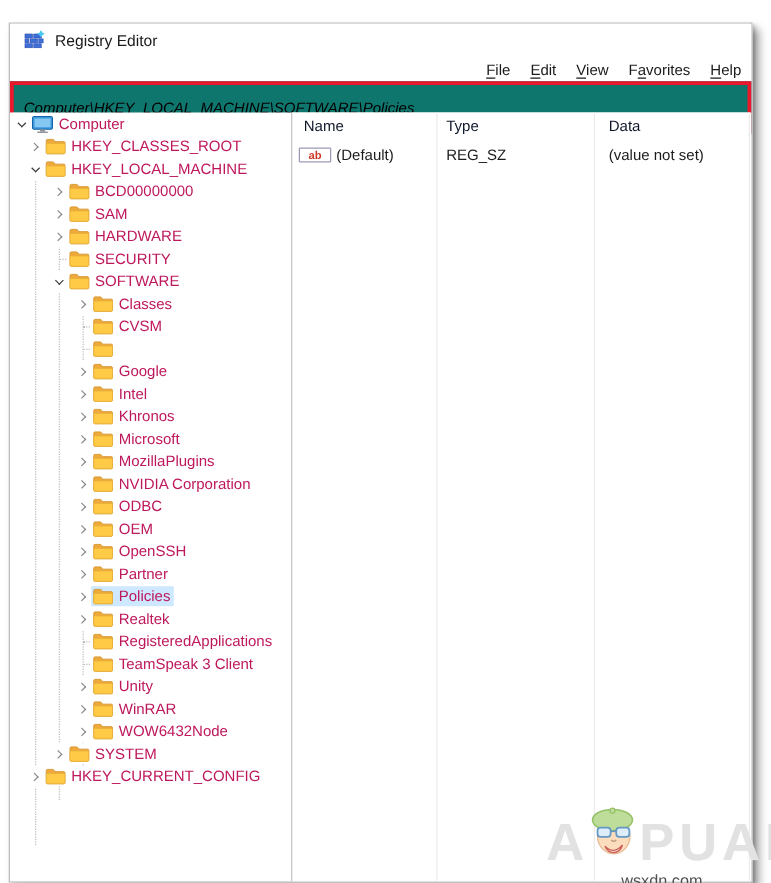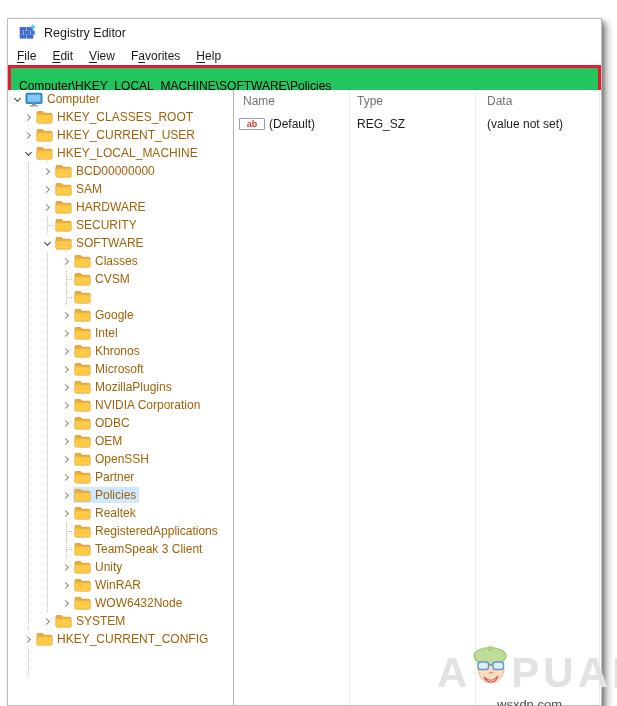--- a/index.html
+++ b/index.html
@@ -10,56 +10,56 @@
   
   .window { position:absolute; left:7px; top:6px; width:595px; height:688px;
             background:#fff; border:1px solid #bdbdbd;
             box-shadow:5px 5px 7px rgba(0,0,0,.38), 2px 2px 3px rgba(0,0,0,.22); }
 
   .titlebar { position:absolute; left:0; top:0; right:0; height:27px;
               display:flex; align-items:center; gap:8px; padding-left:11px; background:#fff; }
   .titlebar .title { font-size:12.5px; color:#1a1a1a; }
 
   .menubar { position:absolute; left:1px; top:27px; right:0; height:19px;
-             display:flex; align-items:center; background:#fff; }
+             display:flex; align-items:center; background:#fff;justify-content:flex-end; }
   .menu-item { font-size:12px; color:#1a1a1a; padding:0 8px; cursor:default; }
   .menu-item u { text-underline-offset:2px; }
 
   .addressbar { position:absolute; left:0; top:46px; right:0; height:42px;
-                background:#22c55e; display:flex; align-items:center; padding-left:8px;
-                font-size:12px; color:#000; }
+                background:#0f766e; display:flex; align-items:center; padding-left:8px;
+                font-size:12px; color:#000;font-style:italic; }
 
   .mainarea { position:absolute; left:0; top:71px; right:0; bottom:0; background:#fff; }
   .pane-sep { position:absolute; left:225px; top:0; bottom:0; width:1px; background:#b5b5b5; }
 
   
   .treepane { position:absolute; left:0; top:0; width:225px; bottom:0; overflow:hidden; }
   .guide { position:absolute; width:0; border-left:1px dotted #bfbfbf; z-index:0; }
   .g-a { left:20px; top:16px; height:570px; }
   .g-b { left:39px; top:66px; height:484px; }
   .g-c { left:58px; top:156px; height:376px; }
 
   .tree-row { position:relative; z-index:1; height:18px; display:flex; align-items:center;
-              font-size:12px; color:#a16207; white-space:nowrap; cursor:default; }
+              font-size:12px; color:#be185d; white-space:nowrap; cursor:default; }
   .lvl0 { padding-left:2px; } .lvl1 { padding-left:13px; }
   .lvl2 { padding-left:32px; } .lvl3 { padding-left:51px; }
   .chevbox { width:14px; height:18px; display:flex; align-items:center; justify-content:center; flex:0 0 14px; background:#fff; }
   .chv { width:5px; height:5px; border-right:1.4px solid #8a8a8a; border-bottom:1.4px solid #8a8a8a;
          transform:rotate(-45deg); margin-left:-2px; }
   .chv.open { border-color:#3c3c3c; transform:rotate(45deg); margin-left:0; margin-top:-2px; }
   .stubbox { width:14px; height:18px; position:relative; flex:0 0 14px; }
   .stubbox::after { content:""; position:absolute; left:7px; right:1px; top:9px; border-top:1px dotted #bfbfbf; }
   .hlwrap { display:flex; align-items:center; gap:4px; padding:1px 3px 1px 1px; background:#fff; }
   .tree-row.selected .hlwrap { background:#cde8ff; }
   .ticon { display:flex; align-items:center; }
 
   
   .rightpane { position:absolute; left:226px; top:0; right:1px; bottom:0; background:#fff; }
   .col-line { position:absolute; top:0; bottom:0; width:1px; background:#ececec; }
-  .hdr { position:absolute; top:4px; font-size:12px; color:#737373; cursor:default; }
+  .hdr { position:absolute; top:4px; font-size:12px; color:#0f172a; cursor:default; }
   .vrow { position:absolute; top:25px; left:0; right:0; height:18px; font-size:12px; color:#1c1c1c; }
   .vcell { position:absolute; top:0; height:18px; display:flex; align-items:center; }
   .ab-icon { display:inline-flex; align-items:center; justify-content:center;
              width:26px; height:12px; border:1px solid #9a9ab8; background:#fff;
              color:#cf3a2a; font-size:9px; font-weight:bold; line-height:1;
              border-radius:1px; margin-right:4px; }
 
   
   .watermark { position:absolute; left:437px; top:633px; display:flex; align-items:flex-end;
                z-index:6; pointer-events:none; }
@@ -135,34 +135,20 @@
                 <svg width="17" height="14" viewBox="0 0 17 14">
                   <path d="M1 2.6 Q1 1.5 2 1.5 L6.1 1.5 Q6.9 1.5 7.3 2.2 L8 3.3 L15 3.3 Q16 3.3 16 4.3 L16 12 Q16 13 15 13 L2 13 Q1 13 1 12 Z" fill="#eda93c" stroke="#d69428" stroke-width="0.7"></path>
                   <path d="M1 4.8 L16 4.8 L16 12 Q16 13 15 13 L2 13 Q1 13 1 12 Z" fill="#ffca45" stroke="#e8b13a" stroke-width="0.6"></path>
                 </svg>
               </span>
               <span>HKEY_CLASSES_ROOT</span>
             </span>
           </div>
           <div class="tree-row lvl1">
             <div class="chevbox">
-              <span class="chv"></span>
-            </div>
-            <span class="hlwrap">
-              <span class="ticon">
-                <svg width="17" height="14" viewBox="0 0 17 14">
-                  <path d="M1 2.6 Q1 1.5 2 1.5 L6.1 1.5 Q6.9 1.5 7.3 2.2 L8 3.3 L15 3.3 Q16 3.3 16 4.3 L16 12 Q16 13 15 13 L2 13 Q1 13 1 12 Z" fill="#eda93c" stroke="#d69428" stroke-width="0.7"></path>
-                  <path d="M1 4.8 L16 4.8 L16 12 Q16 13 15 13 L2 13 Q1 13 1 12 Z" fill="#ffca45" stroke="#e8b13a" stroke-width="0.6"></path>
-                </svg>
-              </span>
-              <span>HKEY_CURRENT_USER</span>
-            </span>
-          </div>
-          <div class="tree-row lvl1">
-            <div class="chevbox">
               <span class="chv open"></span>
             </div>
             <span class="hlwrap">
               <span class="ticon">
                 <svg width="17" height="14" viewBox="0 0 17 14">
                   <path d="M1 2.6 Q1 1.5 2 1.5 L6.1 1.5 Q6.9 1.5 7.3 2.2 L8 3.3 L15 3.3 Q16 3.3 16 4.3 L16 12 Q16 13 15 13 L2 13 Q1 13 1 12 Z" fill="#eda93c" stroke="#d69428" stroke-width="0.7"></path>
                   <path d="M1 4.8 L16 4.8 L16 12 Q16 13 15 13 L2 13 Q1 13 1 12 Z" fill="#ffca45" stroke="#e8b13a" stroke-width="0.6"></path>
                 </svg>
               </span>
               <span>HKEY_LOCAL_MACHINE</span>

